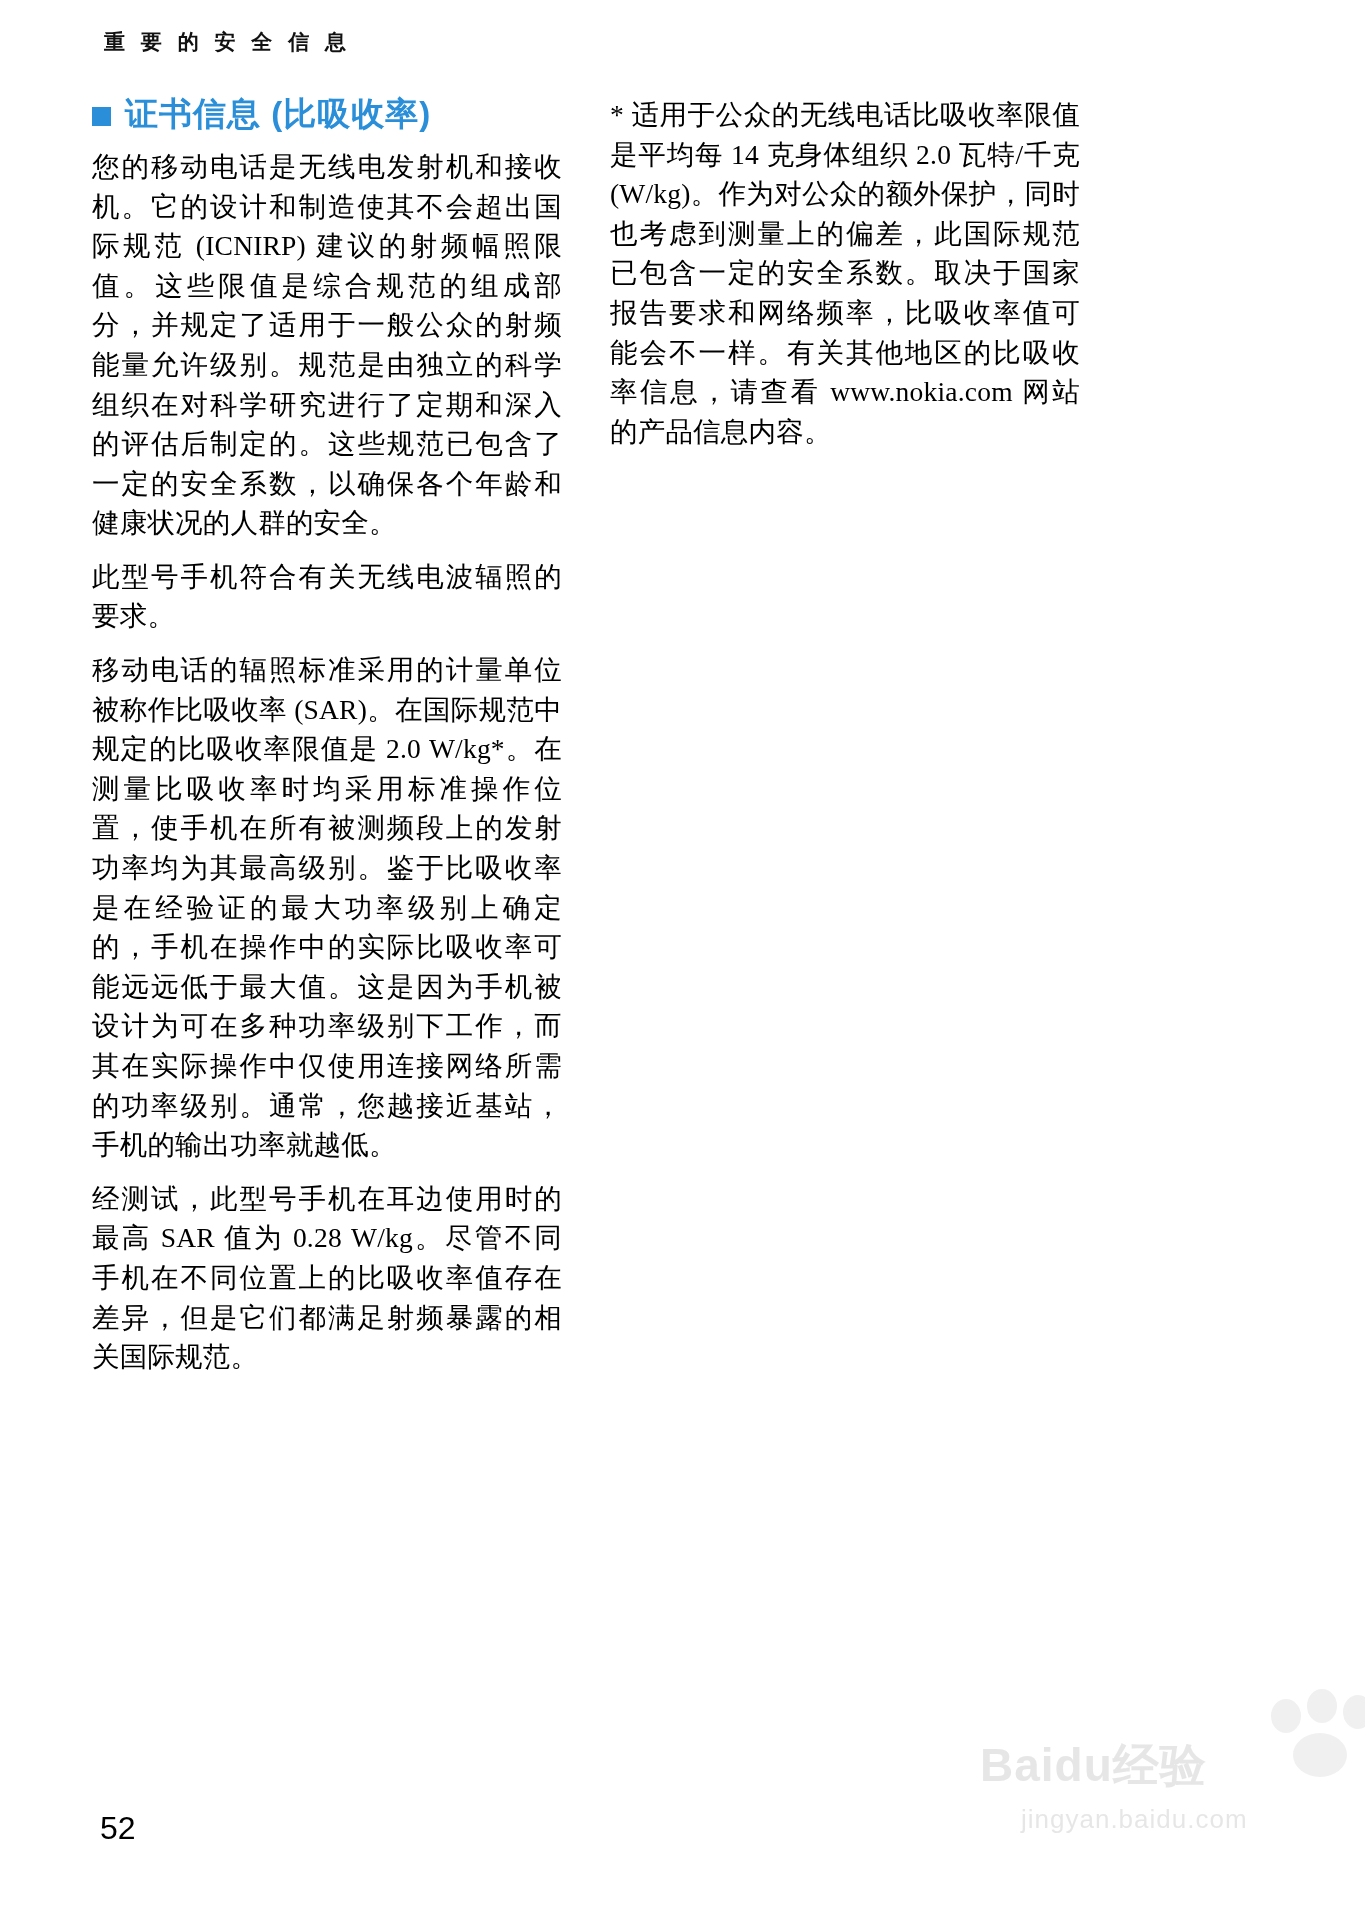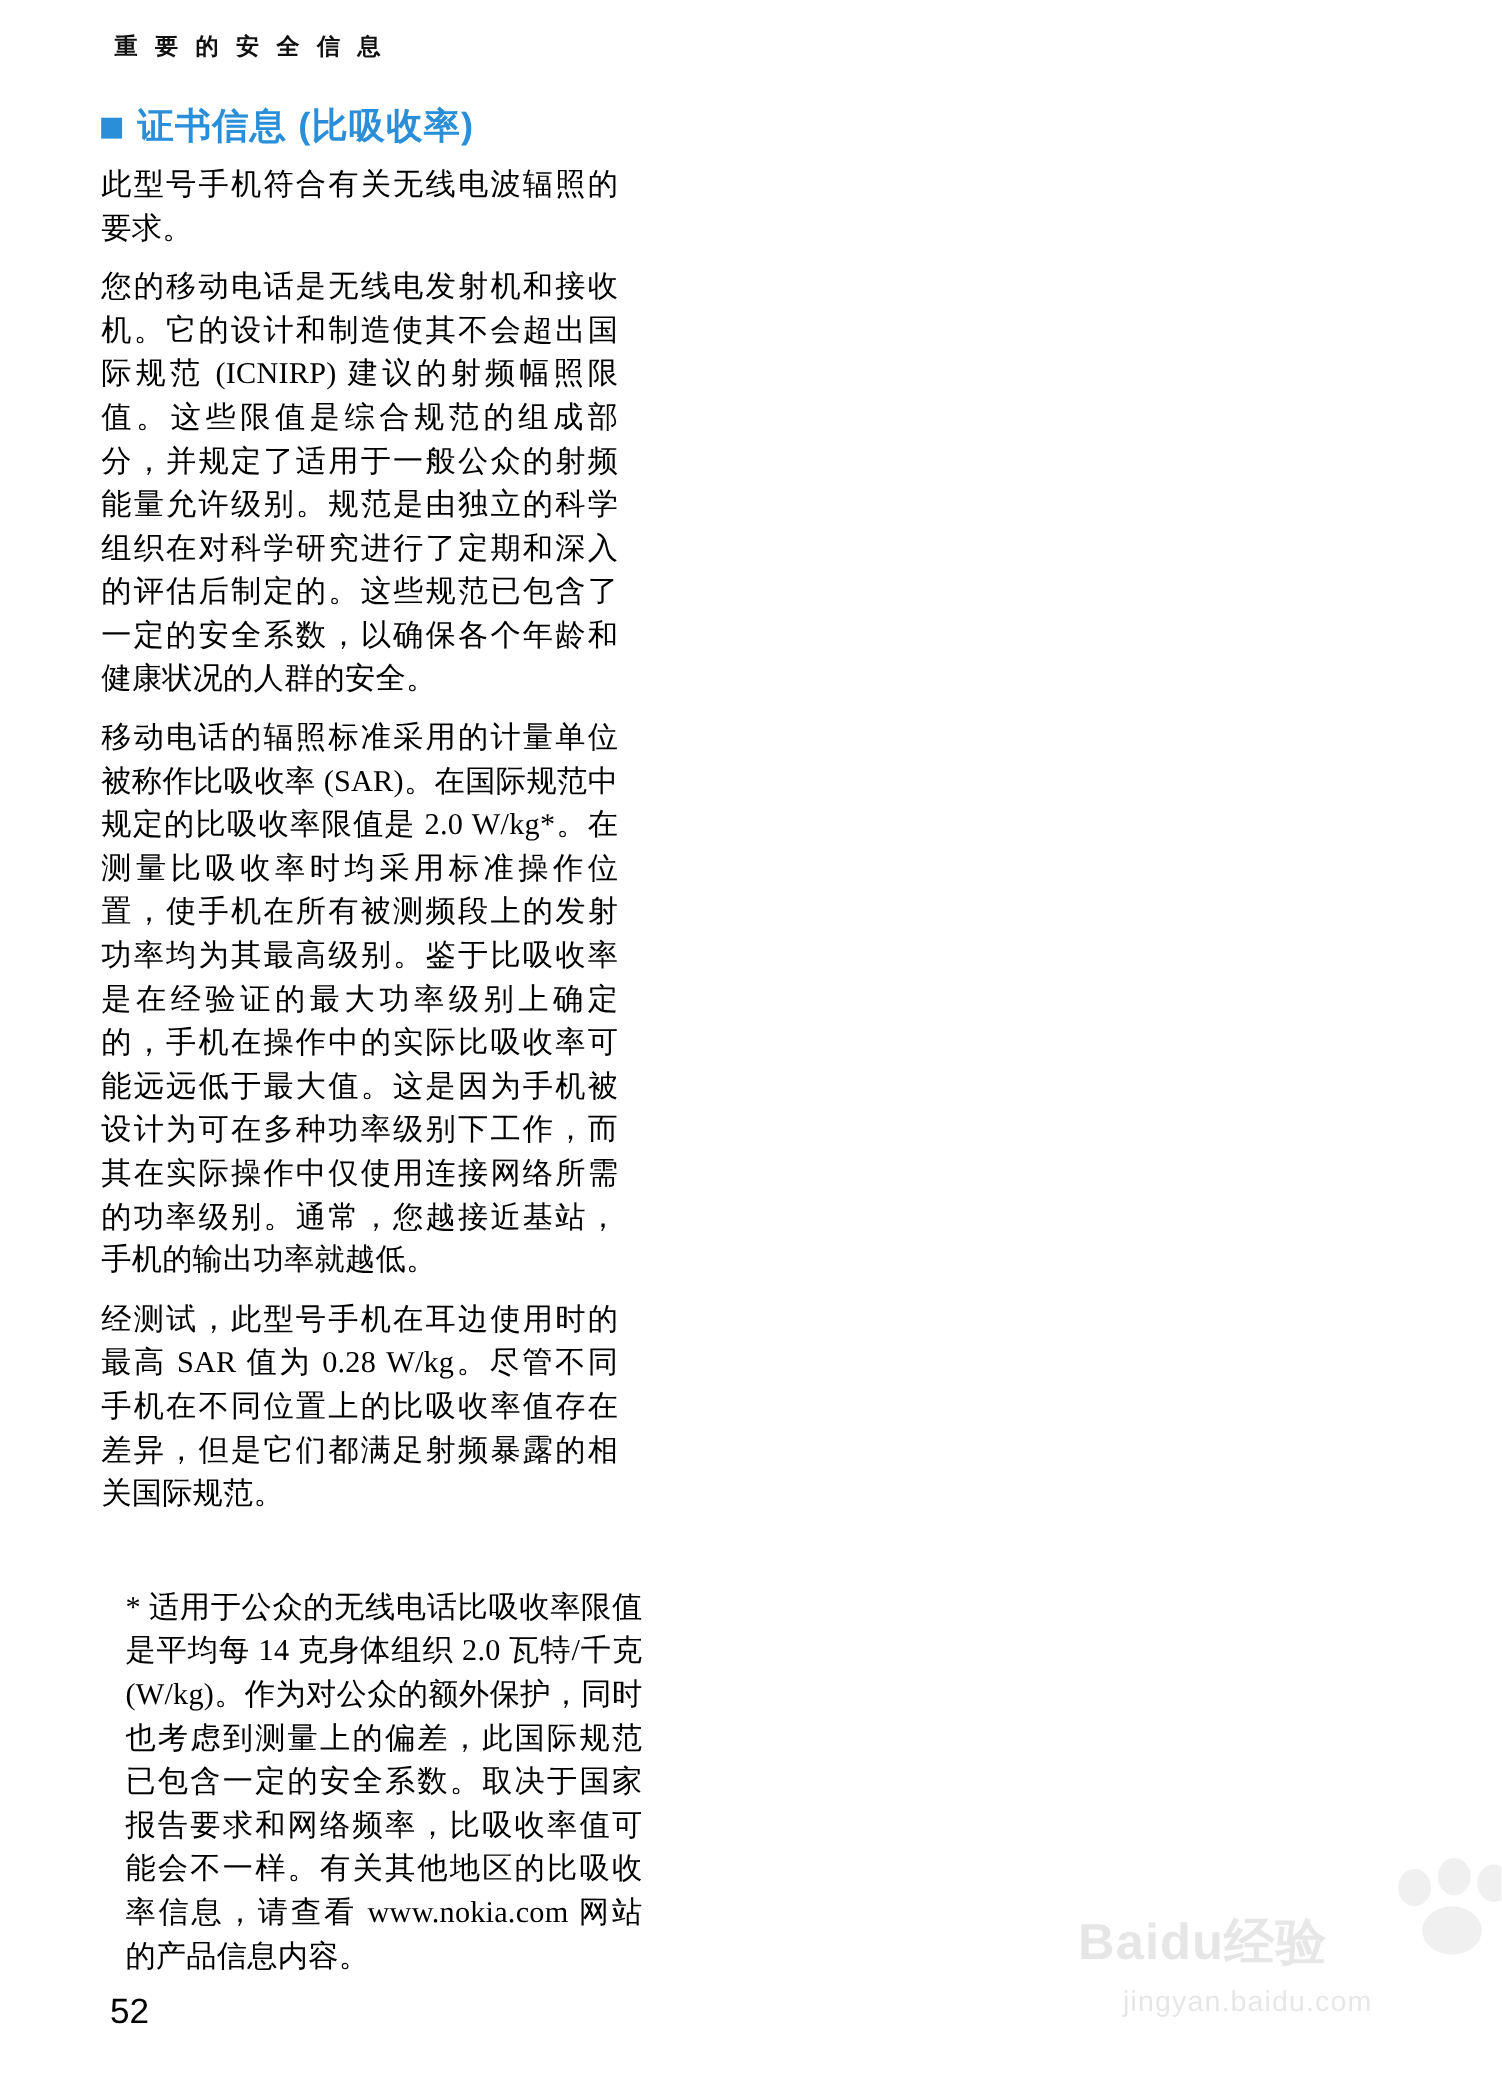--- a/index.html
+++ b/index.html
@@ -30,22 +30,21 @@
     font-size: 21px;
     letter-spacing: 5px;
     color: #111;
   }
   .columns {
     position: absolute;
     top: 95px;
     left: 92px;
     width: 1180px;
     display: flex;
-    flex-direction: column;
-    gap: 50px;
+    gap: 26px;
   }
   .col {
     width: 470px;
   }
   .col-left { width: 470px; }
   .col-right { width: 470px; margin-left: 22px; }
 
   .section-heading {
     display: flex;
     align-items: center;
@@ -143,22 +142,22 @@
 
   <div class="columns">
 
     <div class="col col-left">
 
       <div class="section-heading">
         <span class="bullet-square"></span>
         <span class="heading-text">证书信息 (比吸收率)</span>
       </div>
 
+      <p class="body">您的移动电话是无线电发射机和接收机。它的设计和制造使其不会超出国际规范 (ICNIRP) 建议的射频幅照限值。这些限值是综合规范的组成部分，并规定了适用于一般公众的射频能量允许级别。规范是由独立的科学组织在对科学研究进行了定期和深入的评估后制定的。这些规范已包含了一定的安全系数，以确保各个年龄和健康状况的人群的安全。</p>
       <p class="body first">此型号手机符合有关无线电波辐照的要求。</p>
-      <p class="body">您的移动电话是无线电发射机和接收机。它的设计和制造使其不会超出国际规范 (ICNIRP) 建议的射频幅照限值。这些限值是综合规范的组成部分，并规定了适用于一般公众的射频能量允许级别。规范是由独立的科学组织在对科学研究进行了定期和深入的评估后制定的。这些规范已包含了一定的安全系数，以确保各个年龄和健康状况的人群的安全。</p>
       <p class="body">移动电话的辐照标准采用的计量单位被称作比吸收率 (SAR)。在国际规范中规定的比吸收率限值是 2.0 W/kg*。在测量比吸收率时均采用标准操作位置，使手机在所有被测频段上的发射功率均为其最高级别。鉴于比吸收率是在经验证的最大功率级别上确定的，手机在操作中的实际比吸收率可能远远低于最大值。这是因为手机被设计为可在多种功率级别下工作，而其在实际操作中仅使用连接网络所需的功率级别。通常，您越接近基站，手机的输出功率就越低。</p>
       <p class="body">经测试，此型号手机在耳边使用时的最高 SAR 值为 0.28 W/kg。尽管不同手机在不同位置上的比吸收率值存在差异，但是它们都满足射频暴露的相关国际规范。</p>
 
     </div>
 
     <div class="col col-right">
       <p class="body first">* 适用于公众的无线电话比吸收率限值是平均每 14 克身体组织 2.0 瓦特/千克 (W/kg)。作为对公众的额外保护，同时也考虑到测量上的偏差，此国际规范已包含一定的安全系数。取决于国家报告要求和网络频率，比吸收率值可能会不一样。有关其他地区的比吸收率信息，请查看 www.nokia.com 网站的产品信息内容。</p>
     </div>
 
   </div>

